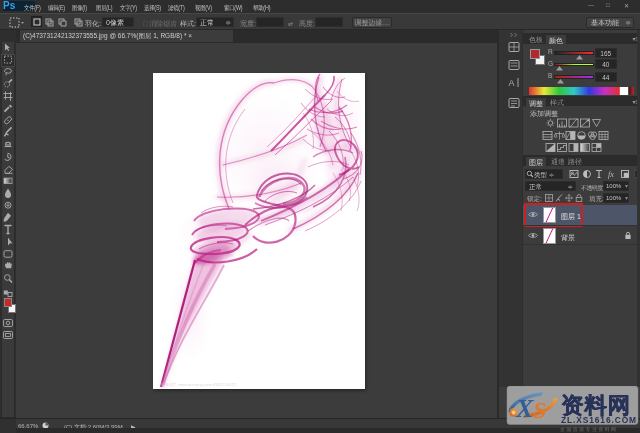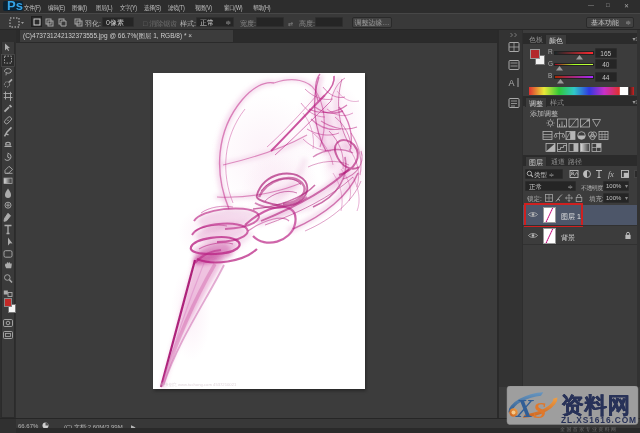--- a/index.html
+++ b/index.html
@@ -3,21 +3,21 @@
 <meta charset="utf-8">
 <style>
 *{margin:0;padding:0;box-sizing:border-box}
 html,body{width:640px;height:433px;overflow:hidden}
 body{font-family:"Liberation Sans",sans-serif;background:#3c3c3c;position:relative;color:#c9c9c9}
 .abs{position:absolute}
 .txt{position:absolute;white-space:nowrap}
 
 #menubar{position:absolute;left:0;top:0;width:640px;height:13px;background:#2d2d2d}
 #menubar .m{position:absolute;top:3.5px;font-size:6.5px;color:#c2c2c2;letter-spacing:-0.2px;transform:scaleX(0.82);transform-origin:left center}
-#pslogo{position:absolute;left:3px;top:1px;width:20px;height:10px;background:#0b2334;border-radius:2px;color:#35a4e8;font-size:13px;font-weight:bold;text-align:right;line-height:10px}
+#pslogo{position:absolute;left:3px;top:1px;width:32px;height:10px;background:#0b2334;border-radius:2px;color:#35a4e8;font-size:10px;font-weight:bold;text-align:left;line-height:10px}
 .winbtn{position:absolute;top:2px;color:#a8a8a8;font-size:6px}
 
 #optbar{position:absolute;left:0;top:13px;width:640px;height:17px;background:#393939;border-top:1px solid #474747;border-bottom:1px solid #272727}
 #optbar .lbl{position:absolute;font-size:7px;color:#b8b8b8;top:5px}
 #optbar .fld{position:absolute;top:3px;height:10px;background:#252525;border:1px solid #2e2e2e;border-radius:1px;font-size:7px;color:#cfcfcf;line-height:9px;padding-left:3px}
 
 #tabrow{position:absolute;left:16px;top:30px;width:481px;height:12px;background:#2b2b2b}
 #doctab{position:absolute;left:3px;top:0;width:215px;height:12px;background:#3c3c3c;border-left:1px solid #2a2a2a;border-right:1px solid #2a2a2a}
 #doctab span{position:absolute;left:3px;top:2px;font-size:6.5px;color:#cdcdcd;letter-spacing:0}
 

